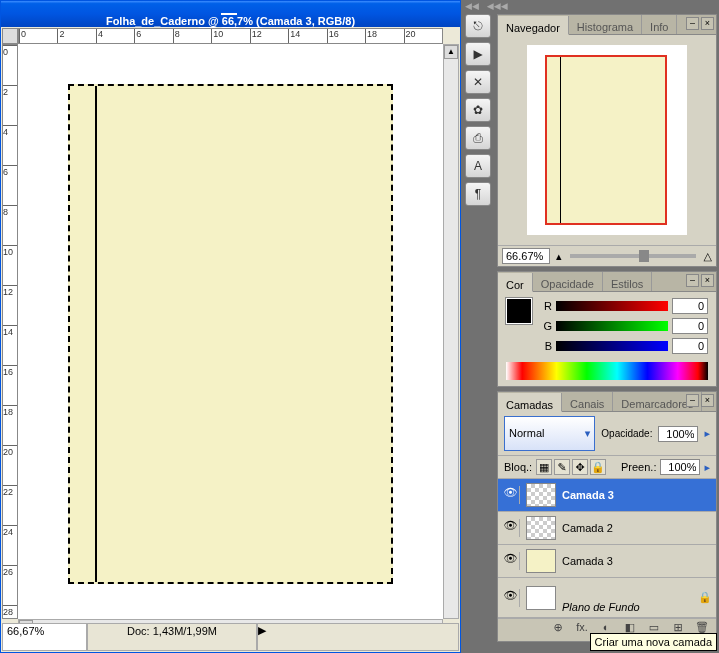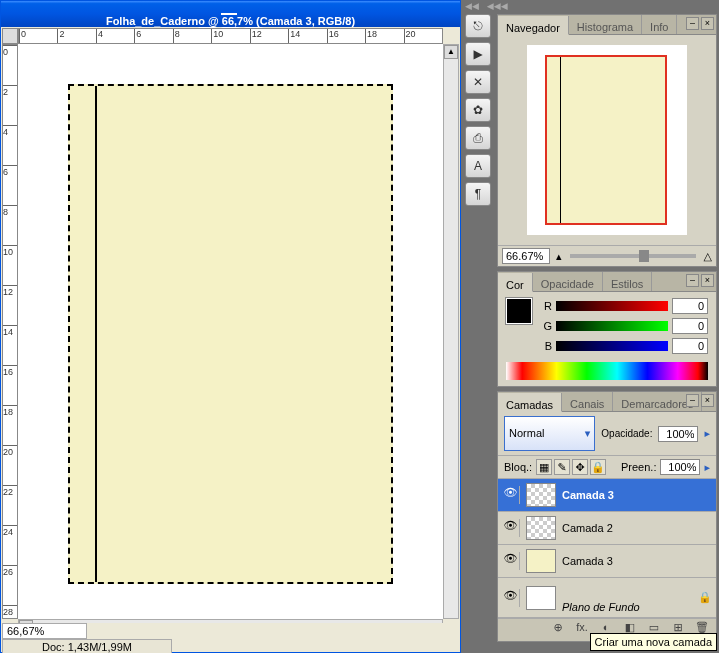--- a/index.html
+++ b/index.html
@@ -24,21 +24,21 @@
 .ruler-v-marks span { display: block; height: 40px; font-size: 9px; color: #333; border-top: 1px solid #666; padding-top: 1px; }
 
 .canvas-area { position: absolute; top: 43px; left: 17px; right: 17px; bottom: 33px; background: #fff; overflow: hidden; }
 .paper { position: absolute; left: 50px; top: 40px; width: 325px; height: 500px; background: #f5f2c6; border: 2px dashed #000; }
 .paper-line { position: absolute; left: 25px; top: 0; bottom: 0; width: 2px; background: #000; }
 
 .scrollbar-v { position: absolute; top: 43px; right: 1px; width: 16px; bottom: 33px; background: #e8e8e8; border: 1px solid #aaa; }
 .scrollbar-h { position: absolute; bottom: 17px; left: 17px; right: 17px; height: 16px; background: #e8e8e8; border: 1px solid #aaa; }
 .scroll-btn { width: 14px; height: 14px; background: #ddd; border: 1px solid #999; font-size: 8px; text-align: center; line-height: 12px; }
 
-.statusbar { position: absolute; bottom: 1px; left: 1px; right: 1px; height: 28px; background: #ece9d8; display: flex; flex-direction: column; }
+.statusbar { position: absolute; bottom: 1px; left: 1px; right: 1px; height: 28px; background: #ece9d8; display: flex; }
 .status-zoom { width: 85px; border: 1px solid #aaa; padding: 1px 4px; background: #fff; }
 .status-doc { width: 170px; border: 1px solid #aaa; padding: 1px 20px; background: #e8e5d5; text-align: center; }
 .status-rest { flex: 1; border: 1px solid #aaa; background: #e8e5d5; }
 
 
 .panel-area { position: absolute; left: 461px; top: 0; right: 0; height: 653px; }
 .panel-top-strip { height: 12px; background: #717171; display: flex; gap: 8px; padding-left: 4px; align-items: center; }
 .strip-arrow { color: #aaa; font-size: 9px; }
 
 .tool-col { position: absolute; left: 4px; top: 14px; width: 28px; }

